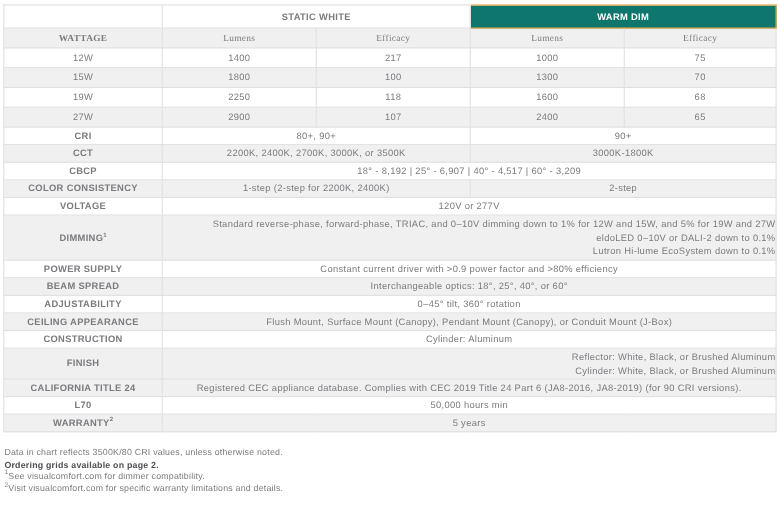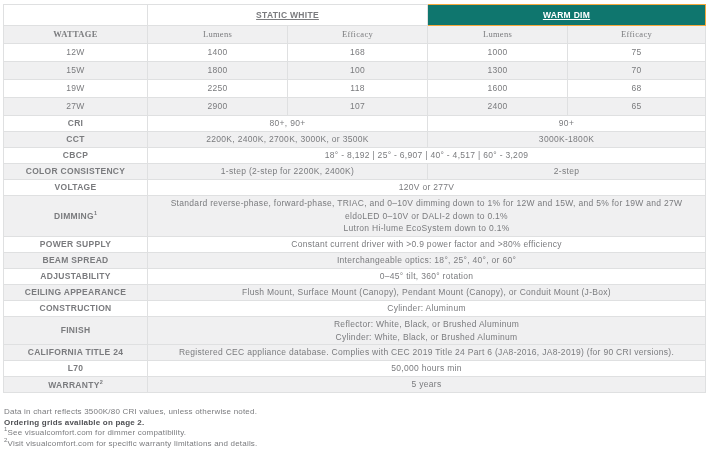--- a/index.html
+++ b/index.html
@@ -16,32 +16,32 @@
   tr.r-sub  td{height:17px;font-family:Liberation Serif, serif;}
   tr.r-watt td{height:17px;}
   tr.r-std  td{height:15px;}
   tr.r-fin  td{height:27px;}
   tr.r-dim  td{height:40px;}
 
   
   tr.alt td{background:#f0f0f1;}
 
   
-  td.ghead{font-weight:bold;font-size:9px;letter-spacing:1.2px;color:#55565a;text-decoration:underline;}
+  td.ghead{font-weight:bold;font-size:9px;letter-spacing:1.2px;color:#55565a;}
   td.ghead.warm{background:#0f766e;color:#ffffff;border-color:#f5a83c;}
 
   
   td.lbl{text-align:left;padding-left:9px;font-size:8px;font-weight:bold;
          letter-spacing:.5px;color:#6e6f72;}
   td.lbl sup{font-size:5.5px;font-weight:bold;letter-spacing:0;}
 
   
   td.watt{text-align:right;padding-right:13px;}
 
-  td.multi div{line-height:12.5px;}
+  td.multi div{line-height:12.5px;text-align:right;}
 
   
   .notes{margin:14px 0 0 4px;font-size:8px;line-height:10.5px;color:#7a7b7e;letter-spacing:.2px;}
   .notes .note{white-space:nowrap;}
   .notes .bold{font-weight:bold;color:#4f5054;}
   .notes sup{font-size:6px;line-height:0;}
 </style>
 </head>
 <body>
 
@@ -67,21 +67,21 @@
       <td class="lbl">WATTAGE</td>
       <td>Lumens</td>
       <td>Efficacy</td>
       <td>Lumens</td>
       <td>Efficacy</td>
     </tr>
 
     <tr class="r-watt">
       <td class="watt">12W</td>
       <td>1400</td>
-      <td>168</td>
+      <td>217</td>
       <td>1000</td>
       <td>75</td>
     </tr>
     <tr class="r-watt alt">
       <td class="watt">15W</td>
       <td>1800</td>
       <td>100</td>
       <td>1300</td>
       <td>70</td>
     </tr>

